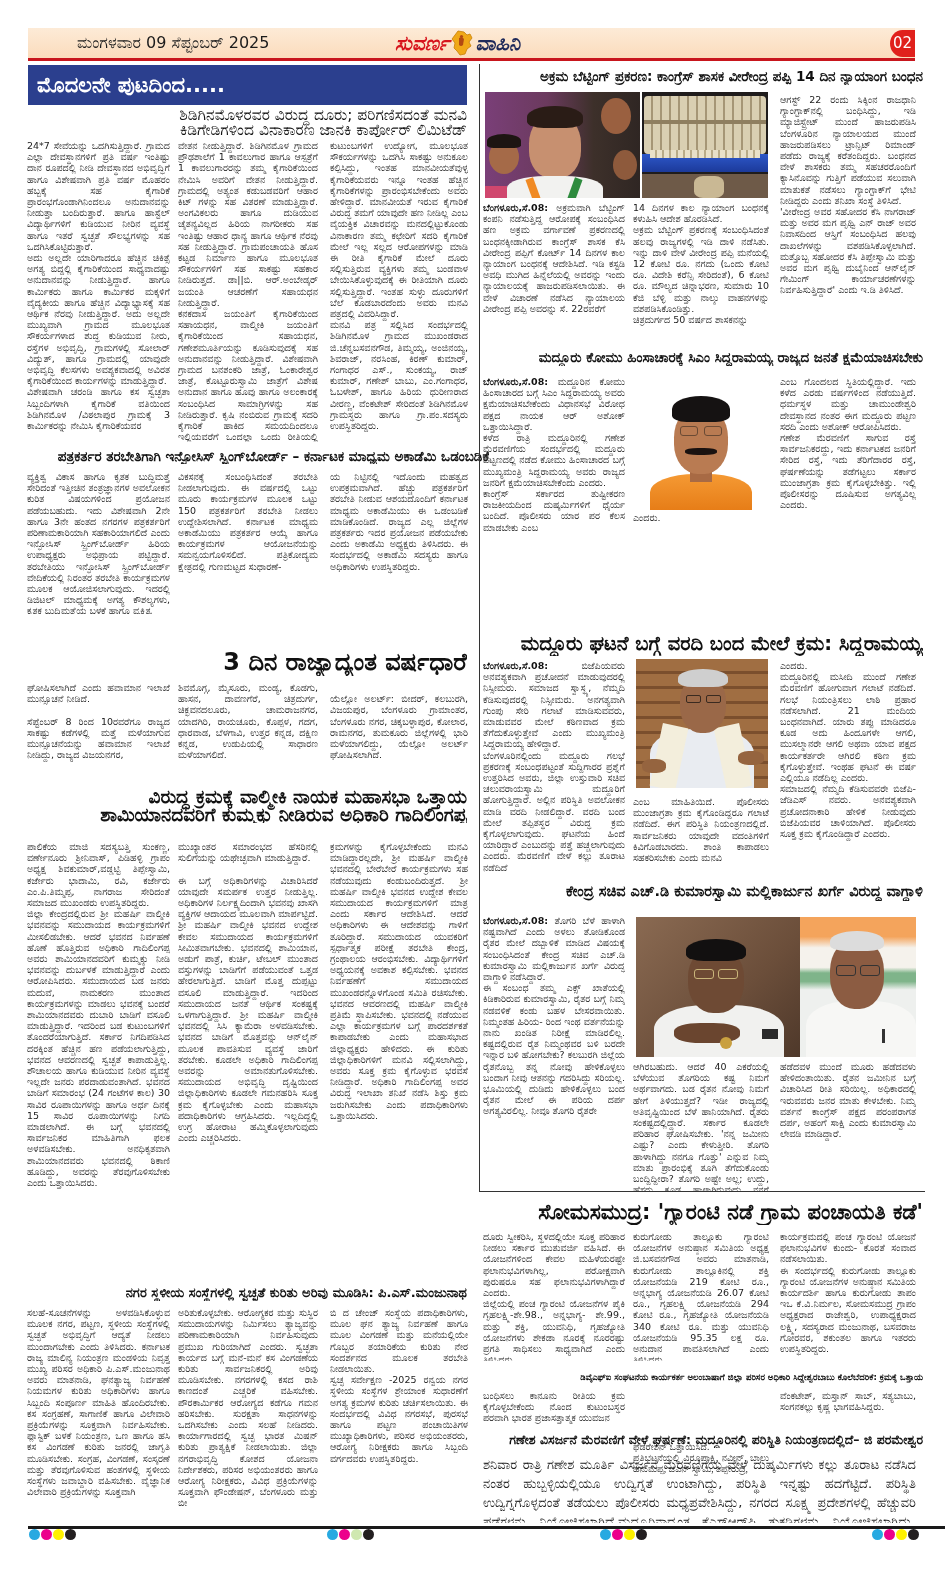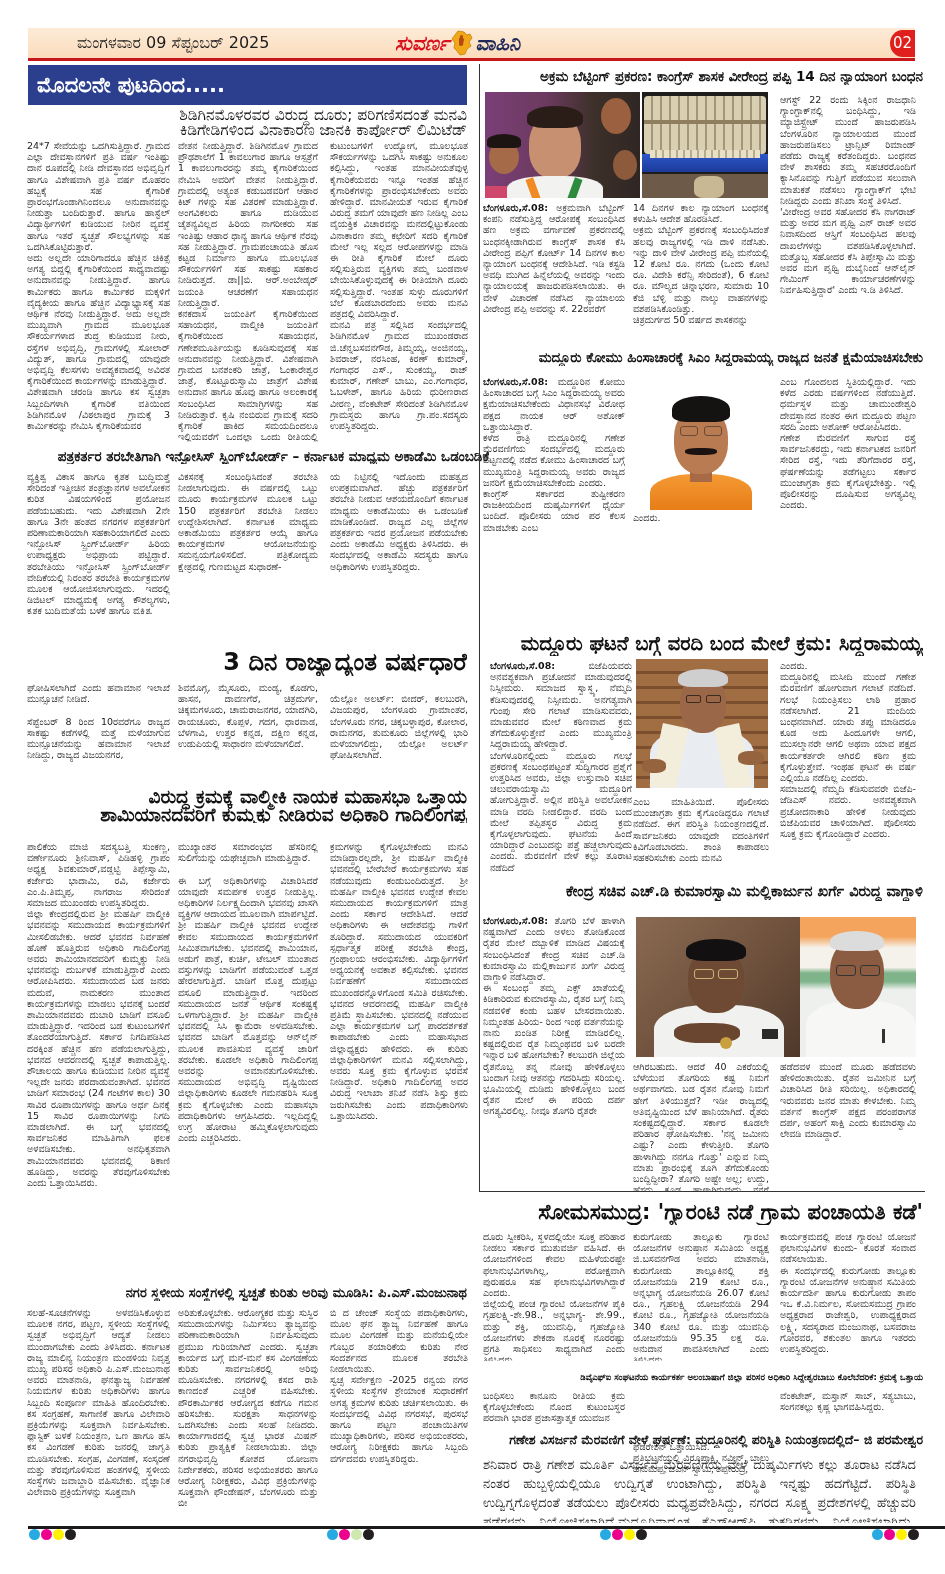--- a/index.html
+++ b/index.html
@@ -66,21 +66,21 @@
 
 <div class="abs hl" style="left:43px;top:448px;width:446px;font-size:13.5px;line-height:16px;">ಪತ್ರಕರ್ತರ ತರಬೇತಿಗಾಗಿ ಇನ್ಫೋಸಿಸ್ ಸ್ಪ್ರಿಂಗ್‌ಬೋರ್ಡ್ – ಕರ್ನಾಟಕ ಮಾಧ್ಯಮ ಅಕಾಡೆಮಿ ಒಡಂಬಡಿಕೆ</div>
 <div class="abs col" style="left:27px;top:471px;width:143px;height:143px;">ವ್ಯಕ್ತಿತ್ವ ವಿಕಾಸ ಹಾಗೂ ಕೃತಕ ಬುದ್ಧಿಮತ್ತೆ ಸೇರಿದಂತೆ ಇತ್ತೀಚಿನ ತಂತ್ರಜ್ಞಾನಗಳ ಅವಲೋಕನ ಕುರಿತ ವಿಷಯಗಳಿಂದ ಪ್ರಯೋಜನ ಪಡೆಯಬಹುದು. ಇದು ವಿಶೇಷವಾಗಿ 2ನೇ ಹಾಗೂ 3ನೇ ಹಂತದ ನಗರಗಳ ಪತ್ರಕರ್ತರಿಗೆ ಪರಿಣಾಮಕಾರಿಯಾಗಿ ಸಹಕಾರಿಯಾಗಲಿದೆ ಎಂದು ಇನ್ಫೋಸಿಸ್ ಸ್ಪ್ರಿಂಗ್‌ಬೋರ್ಡ್ ಹಿರಿಯ ಉಪಾಧ್ಯಕ್ಷರು ಅಭಿಪ್ರಾಯ ಪಟ್ಟಿದ್ದಾರೆ. ತರಬೇತಿಯು ಇನ್ಫೋಸಿಸ್ ಸ್ಪ್ರಿಂಗ್‌ಬೋರ್ಡ್ ವೇದಿಕೆಯಲ್ಲಿ ನಿರಂತರ ತರಬೇತಿ ಕಾರ್ಯಕ್ರಮಗಳ ಮೂಲಕ ಆಯೋಜಿಸಲಾಗುವುದು. ಇದರಲ್ಲಿ ಡಿಜಿಟಲ್ ಮಾಧ್ಯಮಕ್ಕೆ ಅಗತ್ಯ ಕೌಶಲ್ಯಗಳು, ಕೃತಕ ಬುದ್ಧಿಮತ್ತೆಯ ಬಳಕೆ ಹಾಗೂ ವ್ಯಕ್ತಿತ್ವ</div>
 <div class="abs col" style="left:178px;top:471px;width:140px;height:143px;">ವಿಕಸನಕ್ಕೆ ಸಂಬಂಧಿಸಿದಂತೆ ತರಬೇತಿ ನೀಡಲಾಗುವುದು. ಈ ವರ್ಷದಲ್ಲಿ ಒಟ್ಟು ಮೂರು ಕಾರ್ಯಕ್ರಮಗಳ ಮೂಲಕ ಒಟ್ಟು 150 ಪತ್ರಕರ್ತರಿಗೆ ತರಬೇತಿ ನೀಡಲು ಉದ್ದೇಶಿಸಲಾಗಿದೆ. ಕರ್ನಾಟಕ ಮಾಧ್ಯಮ ಅಕಾಡೆಮಿಯು ಪತ್ರಕರ್ತರ ಆಯ್ಕೆ ಹಾಗೂ ಕಾರ್ಯಕ್ರಮಗಳ ಆಯೋಜನೆಯನ್ನು ಸಮನ್ವಯಗೊಳಿಸಲಿದೆ. ಪತ್ರಿಕೋದ್ಯಮ ಕ್ಷೇತ್ರದಲ್ಲಿ ಗುಣಮಟ್ಟದ ಸುಧಾರಣೆ-</div>
 <div class="abs col" style="left:330px;top:471px;width:138px;height:143px;">ಯ ನಿಟ್ಟಿನಲ್ಲಿ ಇದೊಂದು ಮಹತ್ವದ ಉಪಕ್ರಮವಾಗಿದೆ. ಹೆಚ್ಚು ಪತ್ರಕರ್ತರಿಗೆ ತರಬೇತಿ ನೀಡುವ ಆಶಯದೊಂದಿಗೆ ಕರ್ನಾಟಕ ಮಾಧ್ಯಮ ಅಕಾಡೆಮಿಯು ಈ ಒಡಂಬಡಿಕೆ ಮಾಡಿಕೊಂಡಿದೆ. ರಾಜ್ಯದ ಎಲ್ಲ ಜಿಲ್ಲೆಗಳ ಪತ್ರಕರ್ತರು ಇದರ ಪ್ರಯೋಜನ ಪಡೆಯಬೇಕು ಎಂದು ಅಕಾಡೆಮಿ ಅಧ್ಯಕ್ಷರು ತಿಳಿಸಿದರು. ಈ ಸಂದರ್ಭದಲ್ಲಿ ಅಕಾಡೆಮಿ ಸದಸ್ಯರು ಹಾಗೂ ಅಧಿಕಾರಿಗಳು ಉಪಸ್ಥಿತರಿದ್ದರು.</div>
 
 <div class="abs hl" style="left:28px;top:648px;width:439px;font-size:24px;line-height:28px;">3 ದಿನ ರಾಜ್ಯಾದ್ಯಂತ ವರ್ಷಧಾರೆ</div>
 <div class="abs col" style="left:27px;top:682px;width:143px;height:86px;">ಘೋಷಿಸಲಾಗಿದೆ ಎಂದು ಹವಾಮಾನ ಇಲಾಖೆ ಮುನ್ಸೂಚನೆ ನೀಡಿದೆ.
 
 ಸೆಪ್ಟೆಂಬರ್ 8 ರಿಂದ 10ರವರೆಗೂ ರಾಜ್ಯದ ಸಾಕಷ್ಟು ಕಡೆಗಳಲ್ಲಿ ಮತ್ತೆ ಮಳೆಯಾಗುವ ಮುನ್ಸೂಚನೆಯನ್ನು ಹವಾಮಾನ ಇಲಾಖೆ ನೀಡಿದ್ದು, ರಾಜ್ಯದ ವಿಜಯನಗರ,</div>
-<div class="abs col" style="left:178px;top:682px;width:140px;height:86px;">ಶಿವಮೊಗ್ಗ, ಮೈಸೂರು, ಮಂಡ್ಯ, ಕೊಡಗು, ಹಾಸನ, ದಾವಣಗೆರೆ, ಚಿತ್ರದುರ್ಗ, ಚಿಕ್ಕಮಗಳೂರು, ಚಾಮರಾಜನಗರ, ಯಾದಗಿರಿ, ರಾಯಚೂರು, ಕೊಪ್ಪಳ, ಗದಗ, ಧಾರವಾಡ, ಬೆಳಗಾವಿ, ಉತ್ತರ ಕನ್ನಡ, ದಕ್ಷಿಣ ಕನ್ನಡ, ಉಡುಪಿಯಲ್ಲಿ ಸಾಧಾರಣ ಮಳೆಯಾಗಲಿದೆ.</div>
+<div class="abs col" style="left:178px;top:682px;width:140px;height:86px;">ಶಿವಮೊಗ್ಗ, ಮೈಸೂರು, ಮಂಡ್ಯ, ಕೊಡಗು, ಹಾಸನ, ದಾವಣಗೆರೆ, ಚಿತ್ರದುರ್ಗ, ಚಿಕ್ಭವನದಲೂರು, ಚಾಮರಾಜನಗರ, ಯಾದಗಿರಿ, ರಾಯಚೂರು, ಕೊಪ್ಪಳ, ಗದಗ, ಧಾರವಾಡ, ಬೆಳಗಾವಿ, ಉತ್ತರ ಕನ್ನಡ, ದಕ್ಷಿಣ ಕನ್ನಡ, ಉಡುಪಿಯಲ್ಲಿ ಸಾಧಾರಣ ಮಳೆಯಾಗಲಿದೆ.</div>
 <div class="abs col" style="left:330px;top:682px;width:138px;height:86px;">
 ಯೆಲ್ಲೋ ಅಲರ್ಟ್: ಬೀದರ್, ಕಲಬುರಗಿ, ವಿಜಯಪುರ, ಬೆಂಗಳೂರು ಗ್ರಾಮಾಂತರ, ಬೆಂಗಳೂರು ನಗರ, ಚಿಕ್ಕಬಳ್ಳಾಪುರ, ಕೋಲಾರ, ರಾಮನಗರ, ತುಮಕೂರು ಜಿಲ್ಲೆಗಳಲ್ಲಿ ಭಾರಿ ಮಳೆಯಾಗಲಿದ್ದು, ಯೆಲ್ಲೋ ಅಲರ್ಟ್ ಘೋಷಿಸಲಾಗಿದೆ.</div>
 
 <div class="abs hl" style="left:28px;top:788px;width:439px;font-size:18.5px;line-height:17.5px;">
   <span>ವಿರುದ್ಧ ಕ್ರಮಕ್ಕೆ  ವಾಲ್ಮೀಕಿ ನಾಯಕ ಮಹಾಸಭಾ ಒತ್ತಾಯ</span>
   <span>ಶಾಮಿಯಾನದವರಿಗೆ ಕುಮ್ಮಕ್ಕು ನೀಡಿರುವ ಅಧಿಕಾರಿ ಗಾದಿಲಿಂಗಪ್ಪ</span>
 </div>
 <div class="abs col" style="left:27px;top:841px;width:143px;height:440px;">ಪಾಲಿಕೆಯ ಮಾಜಿ ಸದಸ್ಯಬತ್ತಿ ಸುಂಕಣ್ಣ, ವರ್ಣೇನೂರು ಶ್ರೀನಿವಾಸ್, ಪಿಡಿಹಳ್ಳಿ ಗ್ರಾಪಂ ಅಧ್ಯಕ್ಷ ಶಿವಕುಮಾರ್,ವಡ್ಡಟ್ಟಿ ತಿಪ್ಪೇಸ್ವಾಮಿ, ಕರ್ಜೇರು ಭಾದಾಮಿ, ರವಿ, ಕರ್ಜೇರು ಎಂ.ಪಿ.ತಿಮ್ಮಪ್ಪ, ನಾಗರಾಜ ಸೇರಿದಂತೆ ಸಮಾಜದ ಮುಖಂಡರು ಉಪಸ್ಥಿತರಿದ್ದರು.
 ಜಿಲ್ಲಾ ಕೇಂದ್ರದಲ್ಲಿರುವ ಶ್ರೀ ಮಹರ್ಷಿ ವಾಲ್ಮೀಕಿ ಭವನವನ್ನು ಸಮುದಾಯದ ಕಾರ್ಯಕ್ರಮಗಳಿಗೆ ಮೀಸಲಿಡಬೇಕು. ಆದರೆ ಭವನದ ನಿರ್ವಹಣೆ ಹೊಣೆ ಹೊತ್ತಿರುವ ಅಧಿಕಾರಿ ಗಾದಿಲಿಂಗಪ್ಪ ಅವರು ಶಾಮಿಯಾನದವರಿಗೆ ಕುಮ್ಮಕ್ಕು ನೀಡಿ ಭವನವನ್ನು ದುರ್ಬಳಕೆ ಮಾಡುತ್ತಿದ್ದಾರೆ ಎಂದು ಆರೋಪಿಸಿದರು. ಸಮುದಾಯದ ಬಡ ಜನರು ಮದುವೆ, ನಾಮಕರಣ ಮುಂತಾದ ಕಾರ್ಯಕ್ರಮಗಳನ್ನು ಮಾಡಲು ಭವನಕ್ಕೆ ಬಂದರೆ ಶಾಮಿಯಾನದವರು ದುಬಾರಿ ಬಾಡಿಗೆ ವಸೂಲಿ ಮಾಡುತ್ತಿದ್ದಾರೆ. ಇದರಿಂದ ಬಡ ಕುಟುಂಬಗಳಿಗೆ ತೊಂದರೆಯಾಗುತ್ತಿದೆ. ಸರ್ಕಾರ ನಿಗದಿಪಡಿಸಿದ ದರಕ್ಕಿಂತ ಹೆಚ್ಚಿನ ಹಣ ಪಡೆಯಲಾಗುತ್ತಿದ್ದು, ಭವನದ ಆವರಣದಲ್ಲಿ ಸ್ವಚ್ಛತೆ ಕಾಪಾಡುತ್ತಿಲ್ಲ. ಶೌಚಾಲಯ ಹಾಗೂ ಕುಡಿಯುವ ನೀರಿನ ವ್ಯವಸ್ಥೆ ಇಲ್ಲದೇ ಜನರು ಪರದಾಡುವಂತಾಗಿದೆ. ಭವನದ ಬಾಡಿಗೆ ಸಮಾರಂಭ (24 ಗಂಟೆಗಳ ಕಾಲ) 30 ಸಾವಿರ ರೂಪಾಯಿಗಳನ್ನು ಹಾಗೂ ಅರ್ಧ ದಿನಕ್ಕೆ 15 ಸಾವಿರ ರೂಪಾಯಿಗಳನ್ನು ನಿಗದಿ ಮಾಡಲಾಗಿದೆ. ಈ ಬಗ್ಗೆ ಭವನದಲ್ಲಿ ಸಾರ್ವಜನಿಕರ ಮಾಹಿತಿಗಾಗಿ ಫಲಕ ಅಳವಡಿಸಬೇಕು. ಅನಧಿಕೃತವಾಗಿ ಶಾಮಿಯಾನದವರು ಭವನದಲ್ಲಿ ಠಿಕಾಣಿ ಹೂಡಿದ್ದು, ಅವರನ್ನು ತೆರವುಗೊಳಿಸಬೇಕು ಎಂದು ಒತ್ತಾಯಿಸಿದರು.</div>
 <div class="abs col" style="left:178px;top:841px;width:140px;height:440px;">ಮುಖ್ಯಾಂತರ ಸಮಾರಂಭದ ಹೆಸರಿನಲ್ಲಿ ಸುಲಿಗೆಯನ್ನು ಯಥೇಚ್ಛವಾಗಿ ಮಾಡುತ್ತಿದ್ದಾರೆ.
@@ -138,21 +138,21 @@
   <div class="shape" style="left:40px;top:14px;width:58px;height:26px;border-radius:50% 50% 25% 25%;background:#151212;"></div>
   <div class="shape" style="left:48px;top:44px;width:16px;height:8px;border:1.5px solid #6a4a34;border-radius:3px;"></div>
   <div class="shape" style="left:72px;top:44px;width:16px;height:8px;border:1.5px solid #6a4a34;border-radius:3px;"></div>
   <div class="shape" style="left:53px;top:66px;width:32px;height:7px;border-radius:40%;background:#1a1210;"></div>
 </div>
 <div class="abs col" style="left:633px;top:512px;width:136px;height:14px;">ಎಂದರು.</div>
 <div class="abs col" style="left:780px;top:376px;width:136px;height:252px;">ಎಂಬ ಗೊಂದಲದ ಸ್ಥಿತಿಯಲ್ಲಿದ್ದಾರೆ. ಇದು ಕಳೆದ ಎರಡು ವರ್ಷಗಳಿಂದ ನಡೆಯುತ್ತಿದೆ. ಧರ್ಮಸ್ಥಳ ಮತ್ತು ಚಾಮುಂಡೇಶ್ವರಿ ದೇವಸ್ಥಾನದ ನಂತರ ಈಗ ಮದ್ದೂರು ಪಟ್ಟಣ ಸರದಿ ಎಂದು ಅಶೋಕ್ ಆರೋಪಿಸಿದರು.
 ಗಣೇಶ ಮೆರವಣಿಗೆ ಸಾಗುವ ರಸ್ತೆ ಸಾರ್ವಜನಿಕರದ್ದು, ಇದು ಕರ್ನಾಟಕದ ಜನರಿಗೆ ಸೇರಿದ ರಸ್ತೆ, ಇದು ತೆರಿಗೆದಾರರ ರಸ್ತೆ, ಘರ್ಷಣೆಯನ್ನು ತಡೆಗಟ್ಟಲು ಸರ್ಕಾರ ಮುಂಜಾಗ್ರತಾ ಕ್ರಮ ಕೈಗೊಳ್ಳಬೇಕಿತ್ತು. ಇಲ್ಲಿ ಪೊಲೀಸರನ್ನು ದೂಷಿಸುವ ಅಗತ್ಯವಿಲ್ಲ ಎಂದರು.</div>
 
 <div class="abs hl" style="left:483px;top:632px;width:440px;font-size:19.5px;line-height:24px;">ಮದ್ದೂರು ಘಟನೆ ಬಗ್ಗೆ ವರದಿ ಬಂದ ಮೇಲೆ ಕ್ರಮ: ಸಿದ್ದರಾಮಯ್ಯ</div>
-<div class="abs col" style="left:483px;top:660px;width:142px;height:216px;margin-left:7px;"><b>ಬೆಂಗಳೂರು,ಸೆ.08:</b> <span>ಬಿಜೆಪಿಯವರು ಅನವಶ್ಯಕವಾಗಿ ಪ್ರಚೋದನೆ ಮಾಡುವುದರಲ್ಲಿ ನಿಸ್ಸೀಮರು. ಸಮಾಜದ ಸ್ವಾಸ್ಥ್ಯ, ನೆಮ್ಮದಿ ಕೆಡಿಸುವುದರಲ್ಲಿ ನಿಸ್ಸೀಮರು. ಅನಗತ್ಯವಾಗಿ ಗುಂಪು ಸೇರಿ ಗಲಾಟೆ ಮಾಡಿಸುವವರು, ಮಾಡುವವರ ಮೇಲೆ ಕಠಿಣವಾದ ಕ್ರಮ ತೆಗೆದುಕೊಳ್ಳುತ್ತೇವೆ ಎಂದು ಮುಖ್ಯಮಂತ್ರಿ ಸಿದ್ದರಾಮಯ್ಯ ಹೇಳಿದ್ದಾರೆ.
+<div class="abs col" style="left:483px;top:660px;width:142px;height:216px;"><b>ಬೆಂಗಳೂರು,ಸೆ.08:</b> <span>ಬಿಜೆಪಿಯವರು ಅನವಶ್ಯಕವಾಗಿ ಪ್ರಚೋದನೆ ಮಾಡುವುದರಲ್ಲಿ ನಿಸ್ಸೀಮರು. ಸಮಾಜದ ಸ್ವಾಸ್ಥ್ಯ, ನೆಮ್ಮದಿ ಕೆಡಿಸುವುದರಲ್ಲಿ ನಿಸ್ಸೀಮರು. ಅನಗತ್ಯವಾಗಿ ಗುಂಪು ಸೇರಿ ಗಲಾಟೆ ಮಾಡಿಸುವವರು, ಮಾಡುವವರ ಮೇಲೆ ಕಠಿಣವಾದ ಕ್ರಮ ತೆಗೆದುಕೊಳ್ಳುತ್ತೇವೆ ಎಂದು ಮುಖ್ಯಮಂತ್ರಿ ಸಿದ್ದರಾಮಯ್ಯ ಹೇಳಿದ್ದಾರೆ.
 ಬೆಂಗಳೂರಿನಲ್ಲಿಂದು ಮದ್ದೂರು ಗಲಭೆ ಪ್ರಕರಣಕ್ಕೆ ಸಂಬಂಧಪಟ್ಟಂತೆ ಸುದ್ದಿಗಾರರ ಪ್ರಶ್ನೆಗೆ ಉತ್ತರಿಸಿದ ಅವರು, ಜಿಲ್ಲಾ ಉಸ್ತುವಾರಿ ಸಚಿವ ಚಲುವರಾಯಸ್ವಾಮಿ ಮದ್ದೂರಿಗೆ ಹೋಗುತ್ತಿದ್ದಾರೆ. ಅಲ್ಲಿನ ಪರಿಸ್ಥಿತಿ ಅವಲೋಕನ ಮಾಡಿ ವರದಿ ನೀಡಲಿದ್ದಾರೆ. ವರದಿ ಬಂದ ಮೇಲೆ ತಪ್ಪಿತಸ್ಥರ ವಿರುದ್ಧ ಕ್ರಮ ಕೈಗೊಳ್ಳಲಾಗುವುದು. ಘಟನೆಯ ಹಿಂದೆ ಯಾರಿದ್ದಾರೆ ಎಂಬುದನ್ನು ಪತ್ತೆ ಹಚ್ಚಲಾಗುವುದು ಎಂದರು. ಮೆರವಣಿಗೆ ವೇಳೆ ಕಲ್ಲು ತೂರಾಟ ನಡೆದಿದೆ</span></div>
 <div class="abs photo" style="left:636px;top:659px;width:132px;height:129px;background:repeating-linear-gradient(180deg,#a06e42 0 12px,#7b4f2d 12px 15px);">
   <div class="shape" style="left:14px;top:70px;width:104px;height:62px;border-radius:40% 40% 0 0;background:#e9ecf1;"></div>
   <div class="shape" style="left:20px;top:66px;width:26px;height:64px;background:#f3eedc;transform:rotate(12deg);"></div>
   <div class="shape" style="left:84px;top:66px;width:26px;height:64px;background:#f3eedc;transform:rotate(-12deg);"></div>
   <div class="shape" style="left:44px;top:16px;width:46px;height:58px;border-radius:45%;background:#9a6848;"></div>
   <div class="shape" style="left:42px;top:10px;width:50px;height:18px;border-radius:50% 50% 30% 30%;background:#cfcfcf;"></div>
   <div class="shape" style="left:50px;top:36px;width:13px;height:6px;border:1.5px solid #3a2a20;border-radius:2px;"></div>
   <div class="shape" style="left:70px;top:36px;width:13px;height:6px;border:1.5px solid #3a2a20;border-radius:2px;"></div>
   <div class="shape" style="left:6px;top:100px;width:24px;height:14px;border-radius:40%;background:#95643f;"></div>

